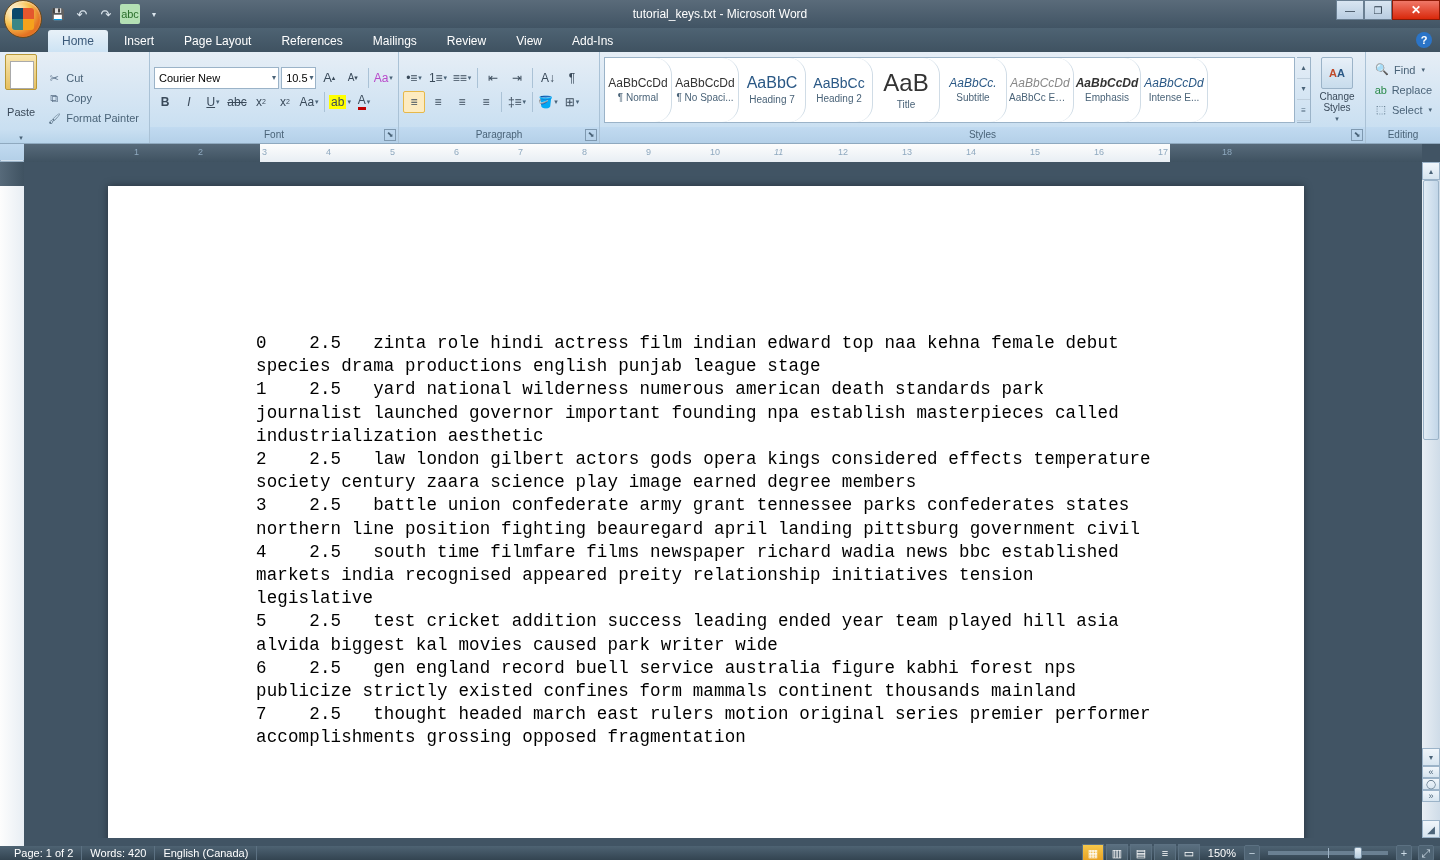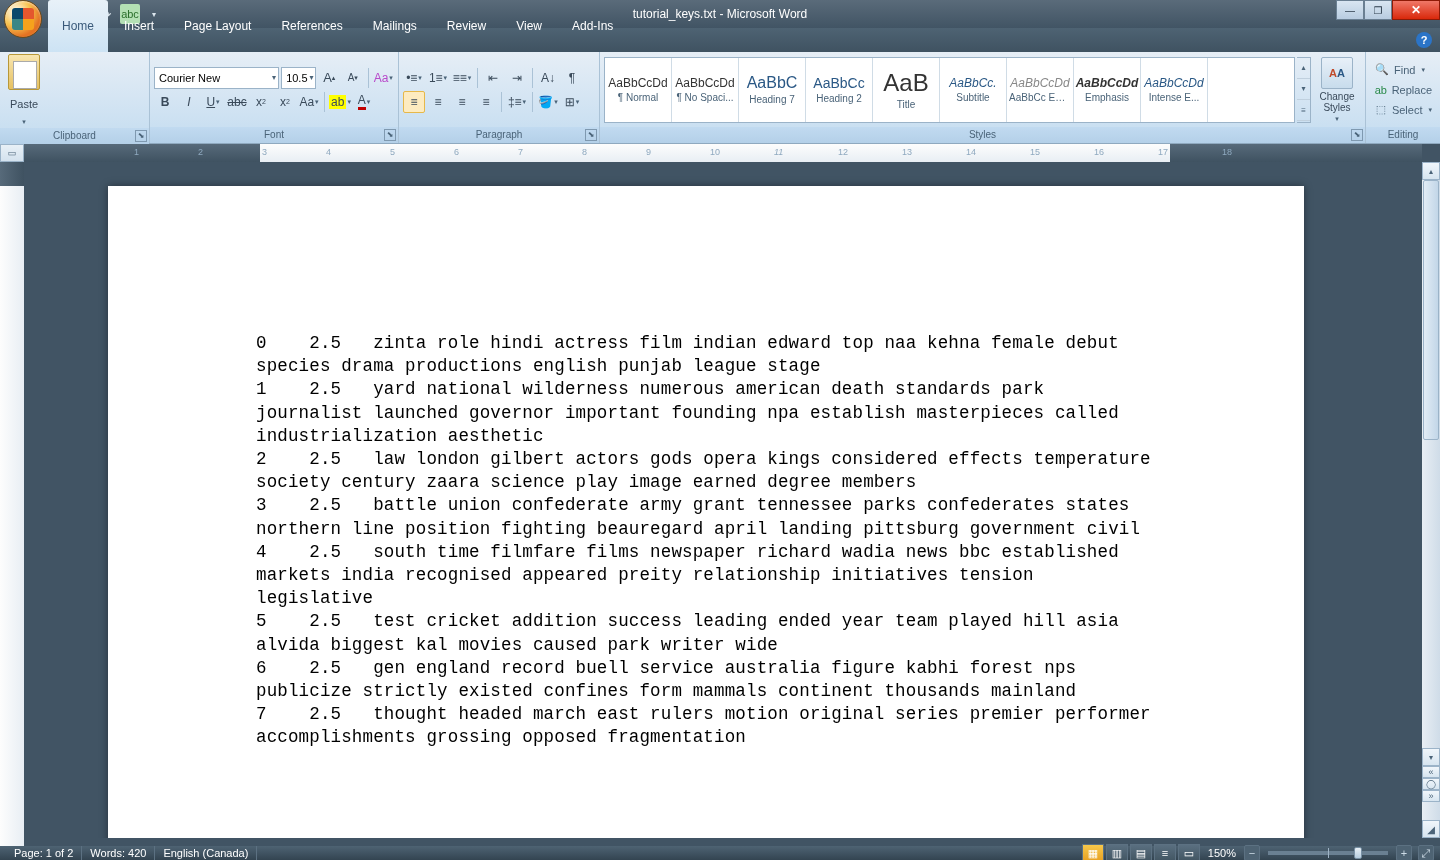--- a/index.html
+++ b/index.html
@@ -12,33 +12,33 @@
 .qat { margin-left: 48px; display: flex; gap: 4px; align-items:center; }
 .qat-btn { width: 20px; height: 20px; display:flex; align-items:center; justify-content:center; color:#dce6ee; border-radius:2px;}
 .title-text { position:absolute; left:50%; transform:translateX(-50%); color:#fff; font-size:12px; }
 .win-controls { position:absolute; right:0; top:0; display:flex; height:20px; }
 .win-btn { width:28px; height:20px; background:linear-gradient(#d9e6f2,#b8cce0); border:1px solid #6a7f92; display:flex; align-items:center; justify-content:center; font-size:10px; color:#2b3b4a;}
 .win-btn.close{ width:48px; background:linear-gradient(#f07868,#d9280b); color:#fff; border-color:#8f1a06;}
 .win-btn.close span{font-weight:bold; font-size:12px;}
 
 
 .tabrow { height: 24px; background: linear-gradient(#4e6373, #3f5261); display:flex; align-items:flex-end; padding-left:48px; gap:2px; position:relative;}
-.tab { padding: 19px 14px; color:#fff; font-size:12px; border-radius:3px 3px 0 0; cursor:default;}
+.tab { padding: 4px 14px; color:#fff; font-size:12px; border-radius:3px 3px 0 0; cursor:default;}
 .tab.active { background: linear-gradient(#e8f1f8,#cde3f4); color:#3b5a7a; }
 .help-icon { position:absolute; right:8px; top:4px; width:16px; height:16px; background:#2b74c7; color:#fff; border-radius:50%; font-size:11px; text-align:center; line-height:16px; font-weight:bold;}
 
 
 .ribbon { height: 92px; background: linear-gradient(#e6eef6, #c9dff1 85%, #b8d4ea); display:flex; border-bottom:1px solid #8fa9bf; }
 .group { border-right:1px solid #aac2d6; display:flex; flex-direction:column; position:relative;}
 .group-body { flex:1; display:flex; align-items:stretch; padding:2px 4px; gap:2px;}
 .group-label { height:16px; background: linear-gradient(#c1daf0, #b4d0e8); font-size:10px; color:#4a6378; text-align:center; line-height:16px; position:relative;}
 .group-label .launcher{position:absolute; right:2px; top:2px; width:12px; height:12px; border:1px solid #7f99b0; font-size:8px; line-height:10px; color:#4a6378;}
 
 
-.clip-col1{ display:flex; flex-direction:column; align-items:center; justify-content:center; width:40px; gap:8px;}
+.clip-col1{ display:flex; flex-direction:column; align-items:center; justify-content:center; width:40px; gap:16px;}
 .paste-icon{ width:32px; height:36px; background:linear-gradient(#f8e6b0,#e6c060); border:1px solid #b89838; border-radius:2px; position:relative;}
 .paste-icon::after{content:""; position:absolute; left:4px; top:6px; width:22px; height:26px; background:#fff; border:1px solid #aaa;}
 .clip-col2{ display:flex; flex-direction:column; gap:2px; justify-content:center; padding:0 4px;}
 .small-btn{ display:flex; align-items:center; gap:4px; font-size:11px; color:#4a6378; padding:1px 2px; white-space:nowrap;}
 .small-btn .ic{width:16px;height:16px;display:inline-flex;align-items:center;justify-content:center;}
 
 
 .font-body{flex-direction:column; gap:2px; justify-content:center; width:248px;}
 .font-row{display:flex; gap:2px; align-items:center;}
 .combo{ background:#fff; border:1px solid #9bb3c8; height:22px; display:flex; align-items:center; padding:0 4px; font-size:11px; position:relative;}
@@ -48,21 +48,21 @@
 .ico-btn{width:22px;height:22px;border:1px solid transparent;display:flex;align-items:center;justify-content:center;font-size:12px;color:#3a4a5a;border-radius:2px;}
 .ico-btn.dd::after{content:"▾";font-size:7px;margin-left:1px;color:#4a6378;}
 .sep{width:1px;height:20px;background:#aac2d6;margin:0 2px;}
 
 
 .para-body{flex-direction:column;gap:2px;justify-content:center;width:200px;}
 
 
 .styles-body{align-items:center; flex:1;}
 .style-gallery{flex:1; display:flex; gap:0; background:#fff; border:1px solid #9bb3c8; height:66px; overflow:hidden;}
-.style-item{width:67px;border-right:1px solid #d0dce6;display:flex;flex-direction:column;align-items:center;justify-content:center;gap:2px;padding:2px;}
+.style-item{width:67px;border-right:1px solid #d0dce6;display:flex;flex-direction:column;align-items:center;justify-content:center;gap:2px;padding:2px;border-radius:17px;}
 .style-prev{font-size:12px;color:#333;}
 .style-name{font-size:10px;color:#4a6378;white-space:nowrap;overflow:hidden;text-overflow:ellipsis;width:100%;text-align:center;}
 .gallery-nav{width:14px;height:66px;border:1px solid #9bb3c8;border-left:none;display:flex;flex-direction:column;}
 .gallery-nav div{flex:1;display:flex;align-items:center;justify-content:center;font-size:8px;color:#4a6378;border-bottom:1px solid #c0d0de;}
 .change-styles{width:48px;display:flex;flex-direction:column;align-items:center;justify-content:center;padding:2px;gap:2px;}
 .change-styles .ic{width:32px;height:32px;background:linear-gradient(#e8f0f8,#c8dcec);border:1px solid #9bb3c8;border-radius:2px;display:flex;align-items:center;justify-content:center;}
 
 
 .edit-body{flex-direction:column;justify-content:center;gap:2px;width:74px;padding:2px 6px;}
 
@@ -153,20 +153,34 @@
 </div>
 
 <div class="ribbon">
 
   <div class="group" style="width:150px;">
     <div class="group-body">
       <div class="clip-col1">
         <div class="paste-icon"></div>
         <div style="font-size:11px;color:#3a4a5a;">Paste</div>
         <div style="font-size:7px;color:#4a6378;">▾</div>
+      </div>
+      <div class="clip-col2">
+        <div class="small-btn">
+            <span class="ic i-scissors"></span>
+            <span>Cut</span>
+          </div>
+        <div class="small-btn">
+            <span class="ic i-copy"></span>
+            <span>Copy</span>
+          </div>
+        <div class="small-btn">
+            <span class="ic i-brush"></span>
+            <span>Format Painter</span>
+          </div>
       </div>
     </div>
     <div class="group-label"><span>Clipboard</span><span class="launcher">⬊</span></div>
   </div>
 
   <div class="group">
     <div class="group-body font-body">
       <div class="font-row">
         <div class="combo fname">
             <span>Courier New</span>

